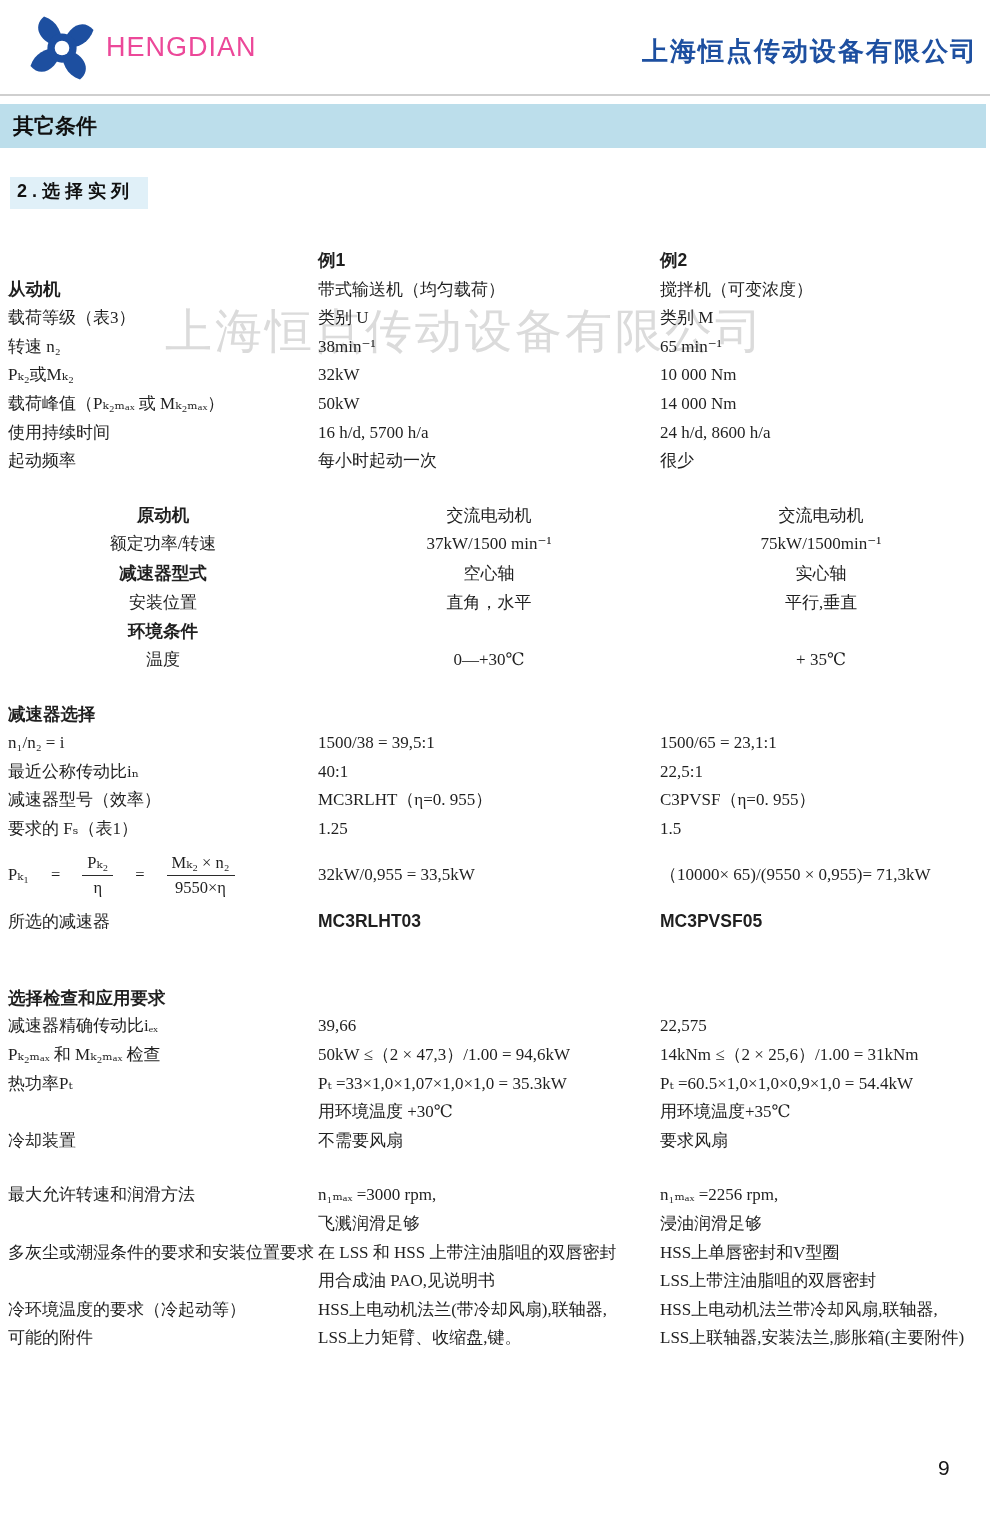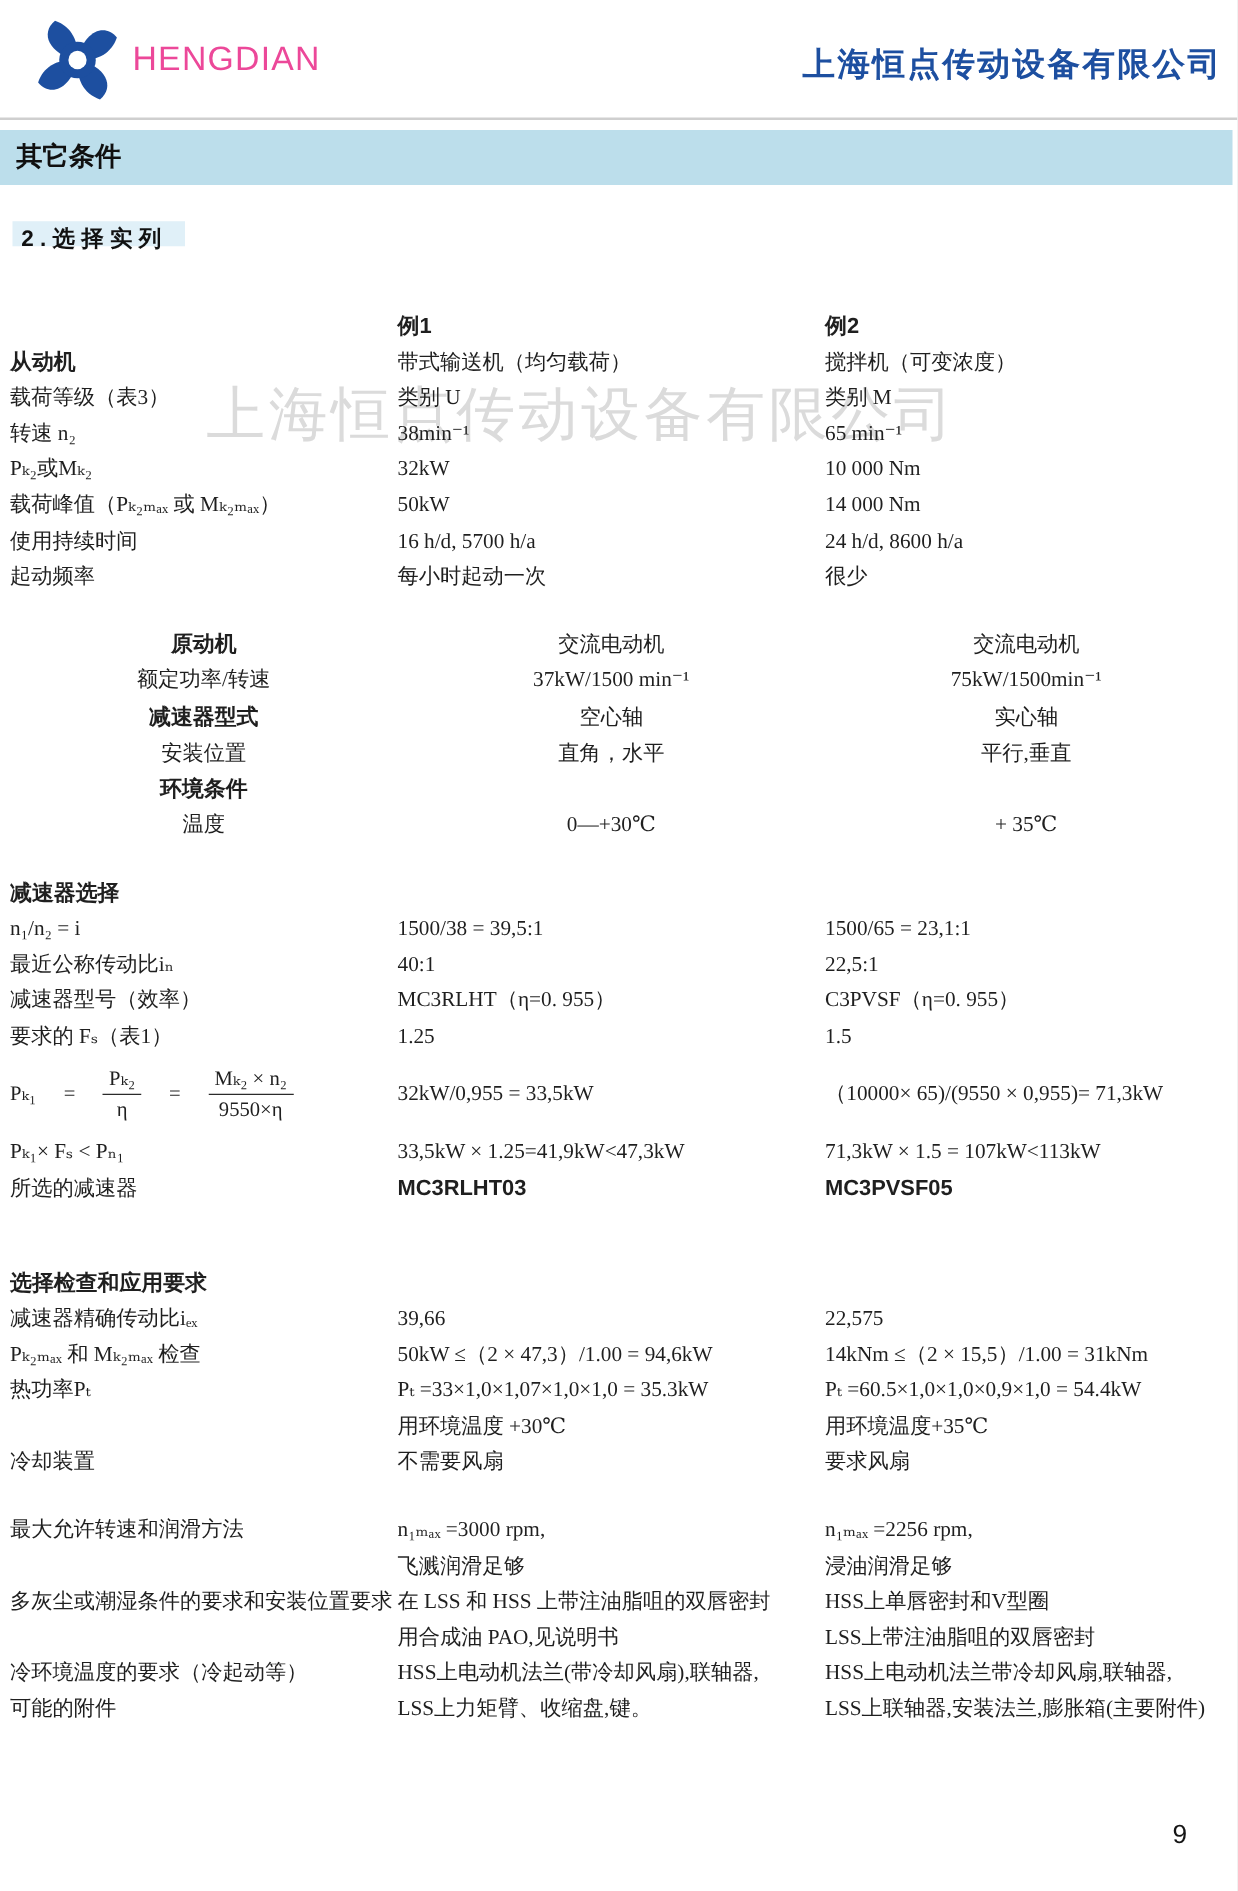--- a/index.html
+++ b/index.html
@@ -19,21 +19,21 @@
     color:#1d4fa0;font-family:"Liberation Sans","DejaVu Sans",sans-serif;letter-spacing:2px;
   }
   .header-divider{position:absolute;left:0;top:94px;width:990px;height:2px;background:#cfcfcf;}
   
   .banner{
     position:absolute;left:0;top:104px;width:986px;height:44px;background:#bcdeeb;
     font-family:"Liberation Sans","DejaVu Sans",sans-serif;font-weight:bold;
     font-size:21px;line-height:44px;padding-left:13px;box-sizing:border-box;color:#101010;
   }
   .sub-banner{
-    position:absolute;left:10px;top:177px;height:20px;background:#e0f0f8;
+    position:absolute;left:10px;top:177px;height:32px;background:#e0f0f8;
     font-family:"Liberation Sans","DejaVu Sans",sans-serif;font-weight:600;
     font-size:18px;line-height:28px;padding:0 14px 0 7px;letter-spacing:5px;color:#111;
   }
   
   .watermark{
     position:absolute;left:165px;top:300px;z-index:1;white-space:nowrap;
     font-family:"Liberation Sans","DejaVu Sans",sans-serif;
     font-size:47px;letter-spacing:3px;color:#dbdbdb;
   }
   
@@ -201,45 +201,40 @@
             <span class="f-part">=</span>
             <span class="frac">
               <span class="fnum">Mₖ₂ × n₂</span>
               <span class="fden">9550×η</span>
             </span>
           </div>
           <div class="c-val">32kW/0,955 = 33,5kW</div>
           <div class="c-val">（10000× 65)/(9550 × 0,955)= 71,3kW</div>
         </div>
         <div class="t-row">
-          <div class="c-label">Pₖ₁× Fₛ &lt; Pₙ₁</div>
-          <div class="c-val">33,5kW × 1.25=41,9kW&lt;47,3kW</div>
-          <div class="c-val">71,3kW × 1.5 = 107kW&lt;113kW</div>
-        </div>
-        <div class="t-row">
           <div class="c-label">所选的减速器</div>
           <div class="c-val vb">MC3RLHT03</div>
           <div class="c-val vb">MC3PVSF05</div>
         </div>
       </div>
       <div class="t-section sec3">
         <div class="t-row">
           <div class="c-label b">选择检查和应用要求</div>
           <div class="c-val"></div>
           <div class="c-val"></div>
         </div>
         <div class="t-row">
           <div class="c-label">减速器精确传动比iₑₓ</div>
           <div class="c-val">39,66</div>
           <div class="c-val">22,575</div>
         </div>
         <div class="t-row">
           <div class="c-label">Pₖ₂ₘₐₓ 和 Mₖ₂ₘₐₓ 检查</div>
           <div class="c-val">50kW ≤（2 × 47,3）/1.00 = 94,6kW</div>
-          <div class="c-val">14kNm ≤（2 × 15,5）/1.00 = 31kNm</div>
+          <div class="c-val">14kNm ≤（2 × 25,6）/1.00 = 31kNm</div>
         </div>
         <div class="t-row">
           <div class="c-label">热功率Pₜ</div>
           <div class="c-val">Pₜ =33×1,0×1,07×1,0×1,0 = 35.3kW</div>
           <div class="c-val">Pₜ =60.5×1,0×1,0×0,9×1,0 = 54.4kW</div>
         </div>
         <div class="t-row">
           <div class="c-label"></div>
           <div class="c-val">用环境温度 +30℃</div>
           <div class="c-val">用环境温度+35℃</div>

